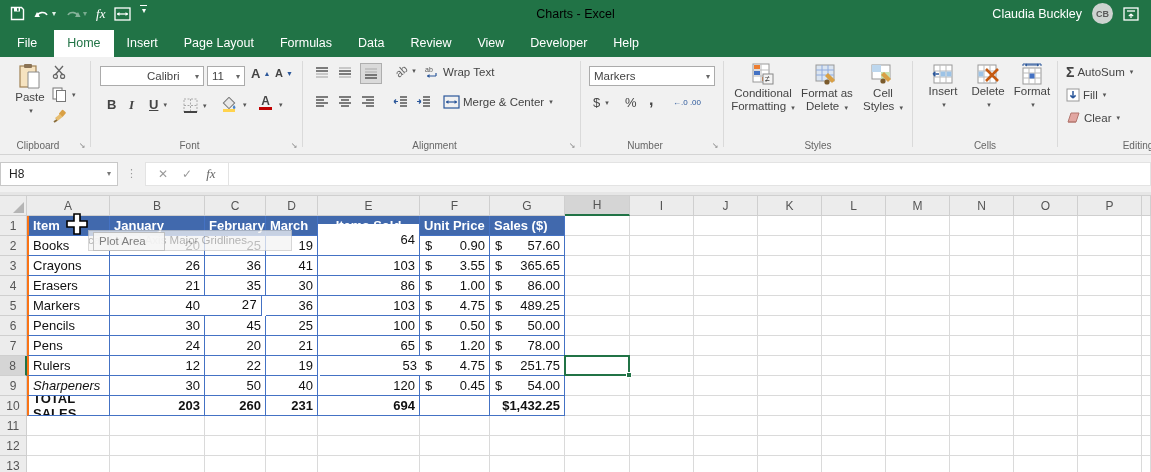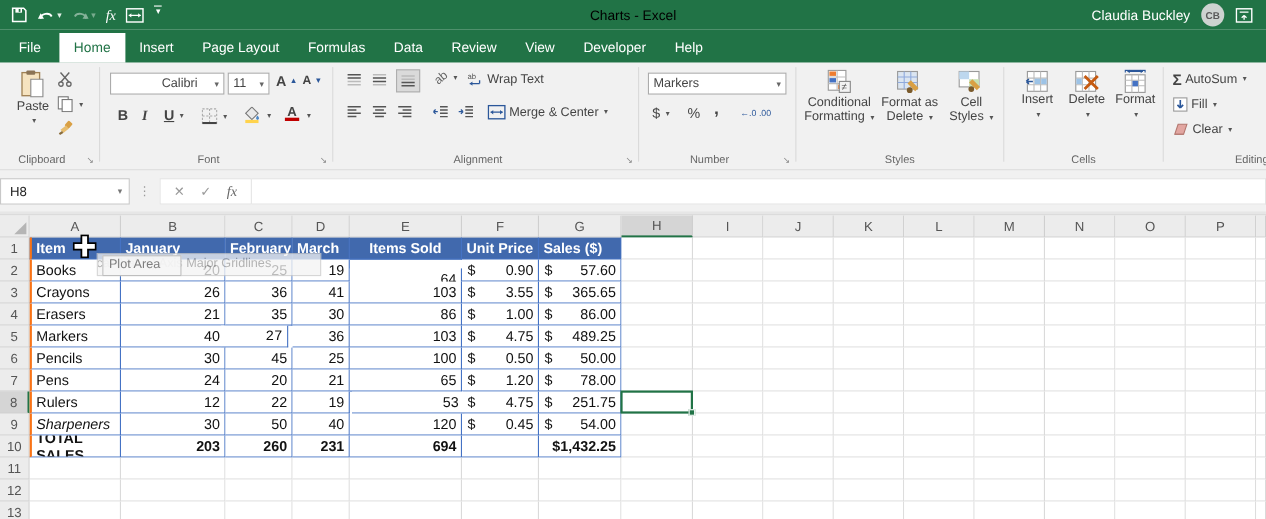--- a/index.html
+++ b/index.html
@@ -479,21 +479,21 @@
       <div class="cell" style="left: 822px; top: 20px; width: 64px; height: 20px;"></div>
       <div class="cell" style="left: 886px; top: 20px; width: 64px; height: 20px;"></div>
       <div class="cell" style="left: 950px; top: 20px; width: 64px; height: 20px;"></div>
       <div class="cell" style="left: 1014px; top: 20px; width: 64px; height: 20px;"></div>
       <div class="cell" style="left: 1078px; top: 20px; width: 64px; height: 20px;"></div>
       <div class="cell" style="left: 1142px; top: 20px; width: 9px; height: 20px;"></div>
       <div class="cell tbl tbl-left al" style="left: 27px; top: 40px; width: 83px; height: 20px;">Books</div>
       <div class="cell tbl ar" style="left: 110px; top: 40px; width: 95px; height: 20px;">20</div>
       <div class="cell tbl ar" style="left: 205px; top: 40px; width: 61px; height: 20px;">25</div>
       <div class="cell tbl ar" style="left: 266px; top: 40px; width: 52px; height: 20px;">19</div>
-      <div class="cell tbl ar" style="left: 318px; top: 48px; width: 102px; height: 20px;">64</div>
+      <div class="cell tbl ar" style="left: 318px; top: 28px; width: 102px; height: 32px;">64</div>
       <div class="cell tbl acct" style="left: 420px; top: 40px; width: 70px; height: 20px;">
         <span>$</span>
         <span>0.90</span>
       </div>
       <div class="cell tbl acct" style="left: 490px; top: 40px; width: 75px; height: 20px;">
         <span>$</span>
         <span>57.60</span>
       </div>
       <div class="cell" style="left: 565px; top: 40px; width: 65px; height: 20px;"></div>
       <div class="cell" style="left: 630px; top: 40px; width: 64px; height: 20px;"></div>

